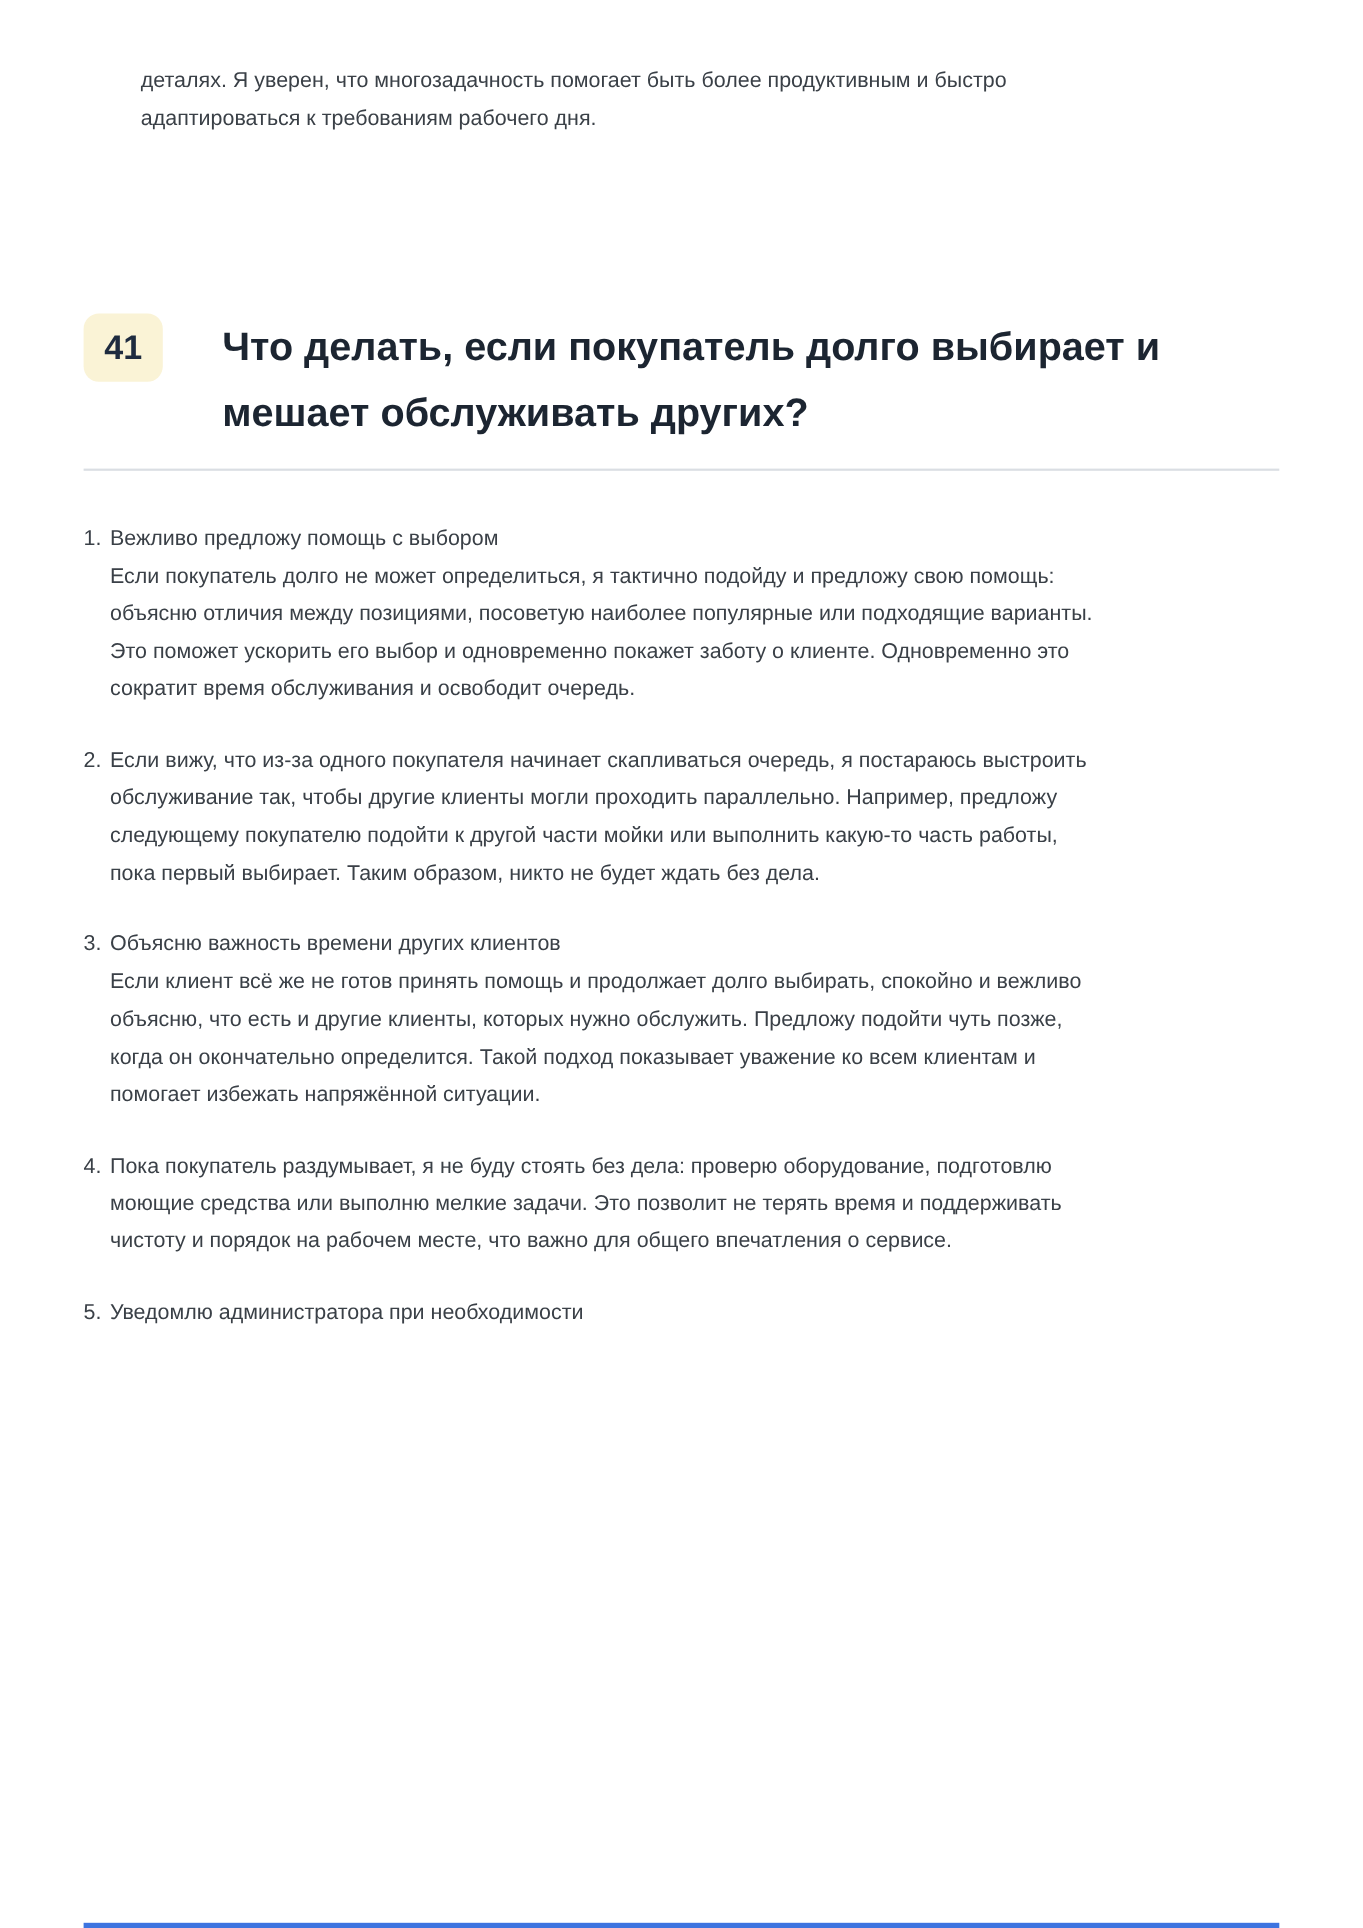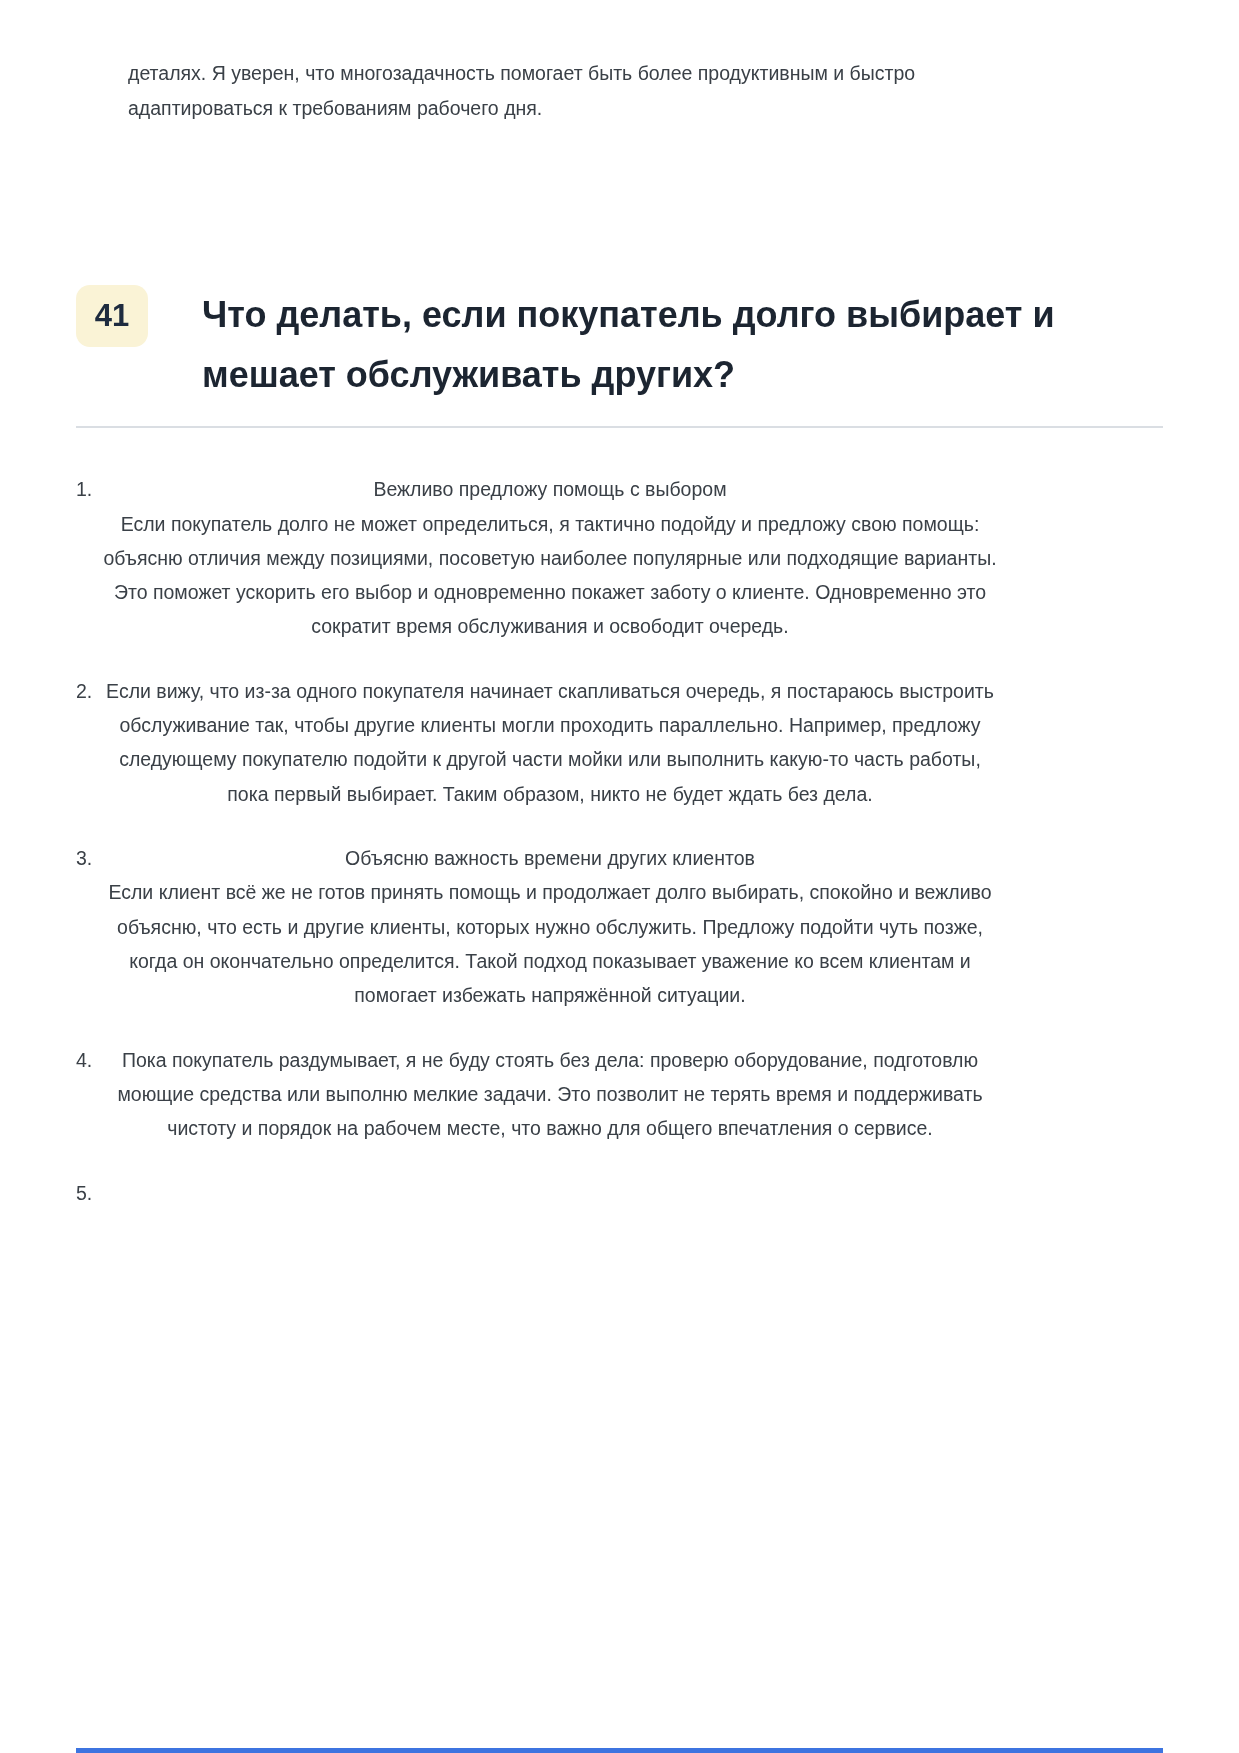--- a/index.html
+++ b/index.html
@@ -66,21 +66,20 @@
     line-height: 1.76;
   }
   .answer-num {
     flex: 0 0 24px;
     width: 24px;
     color: #3a4047;
   }
   .answer-content {
     max-width: 900px;
     color: #3a4047;
-    text-align: center;
   }
   .answer-title { display: block; }
   .answer-body { display: block; }
   .bottom-line {
     position: absolute;
     left: 76px;
     right: 76px;
     bottom: 0;
     height: 5px;
     background: #3d74e0;
@@ -130,20 +129,21 @@
     <li class="answer">
       <span class="answer-num">4.</span>
       <div class="answer-content">
         <span class="answer-body">Пока покупатель раздумывает, я не буду стоять без дела: проверю оборудование, подготовлю моющие средства или выполню мелкие задачи. Это позволит не терять время и поддерживать чистоту и порядок на рабочем месте, что важно для общего впечатления о сервисе.</span>
       </div>
     </li>
 
     <li class="answer">
       <span class="answer-num">5.</span>
       <div class="answer-content">
+        <span class="answer-title">Уведомлю администратора при необходимости</span>
       </div>
     </li>
 
   </ul>
 
   <div class="bottom-line"></div>
 
 </div>
 
 </body></html>

